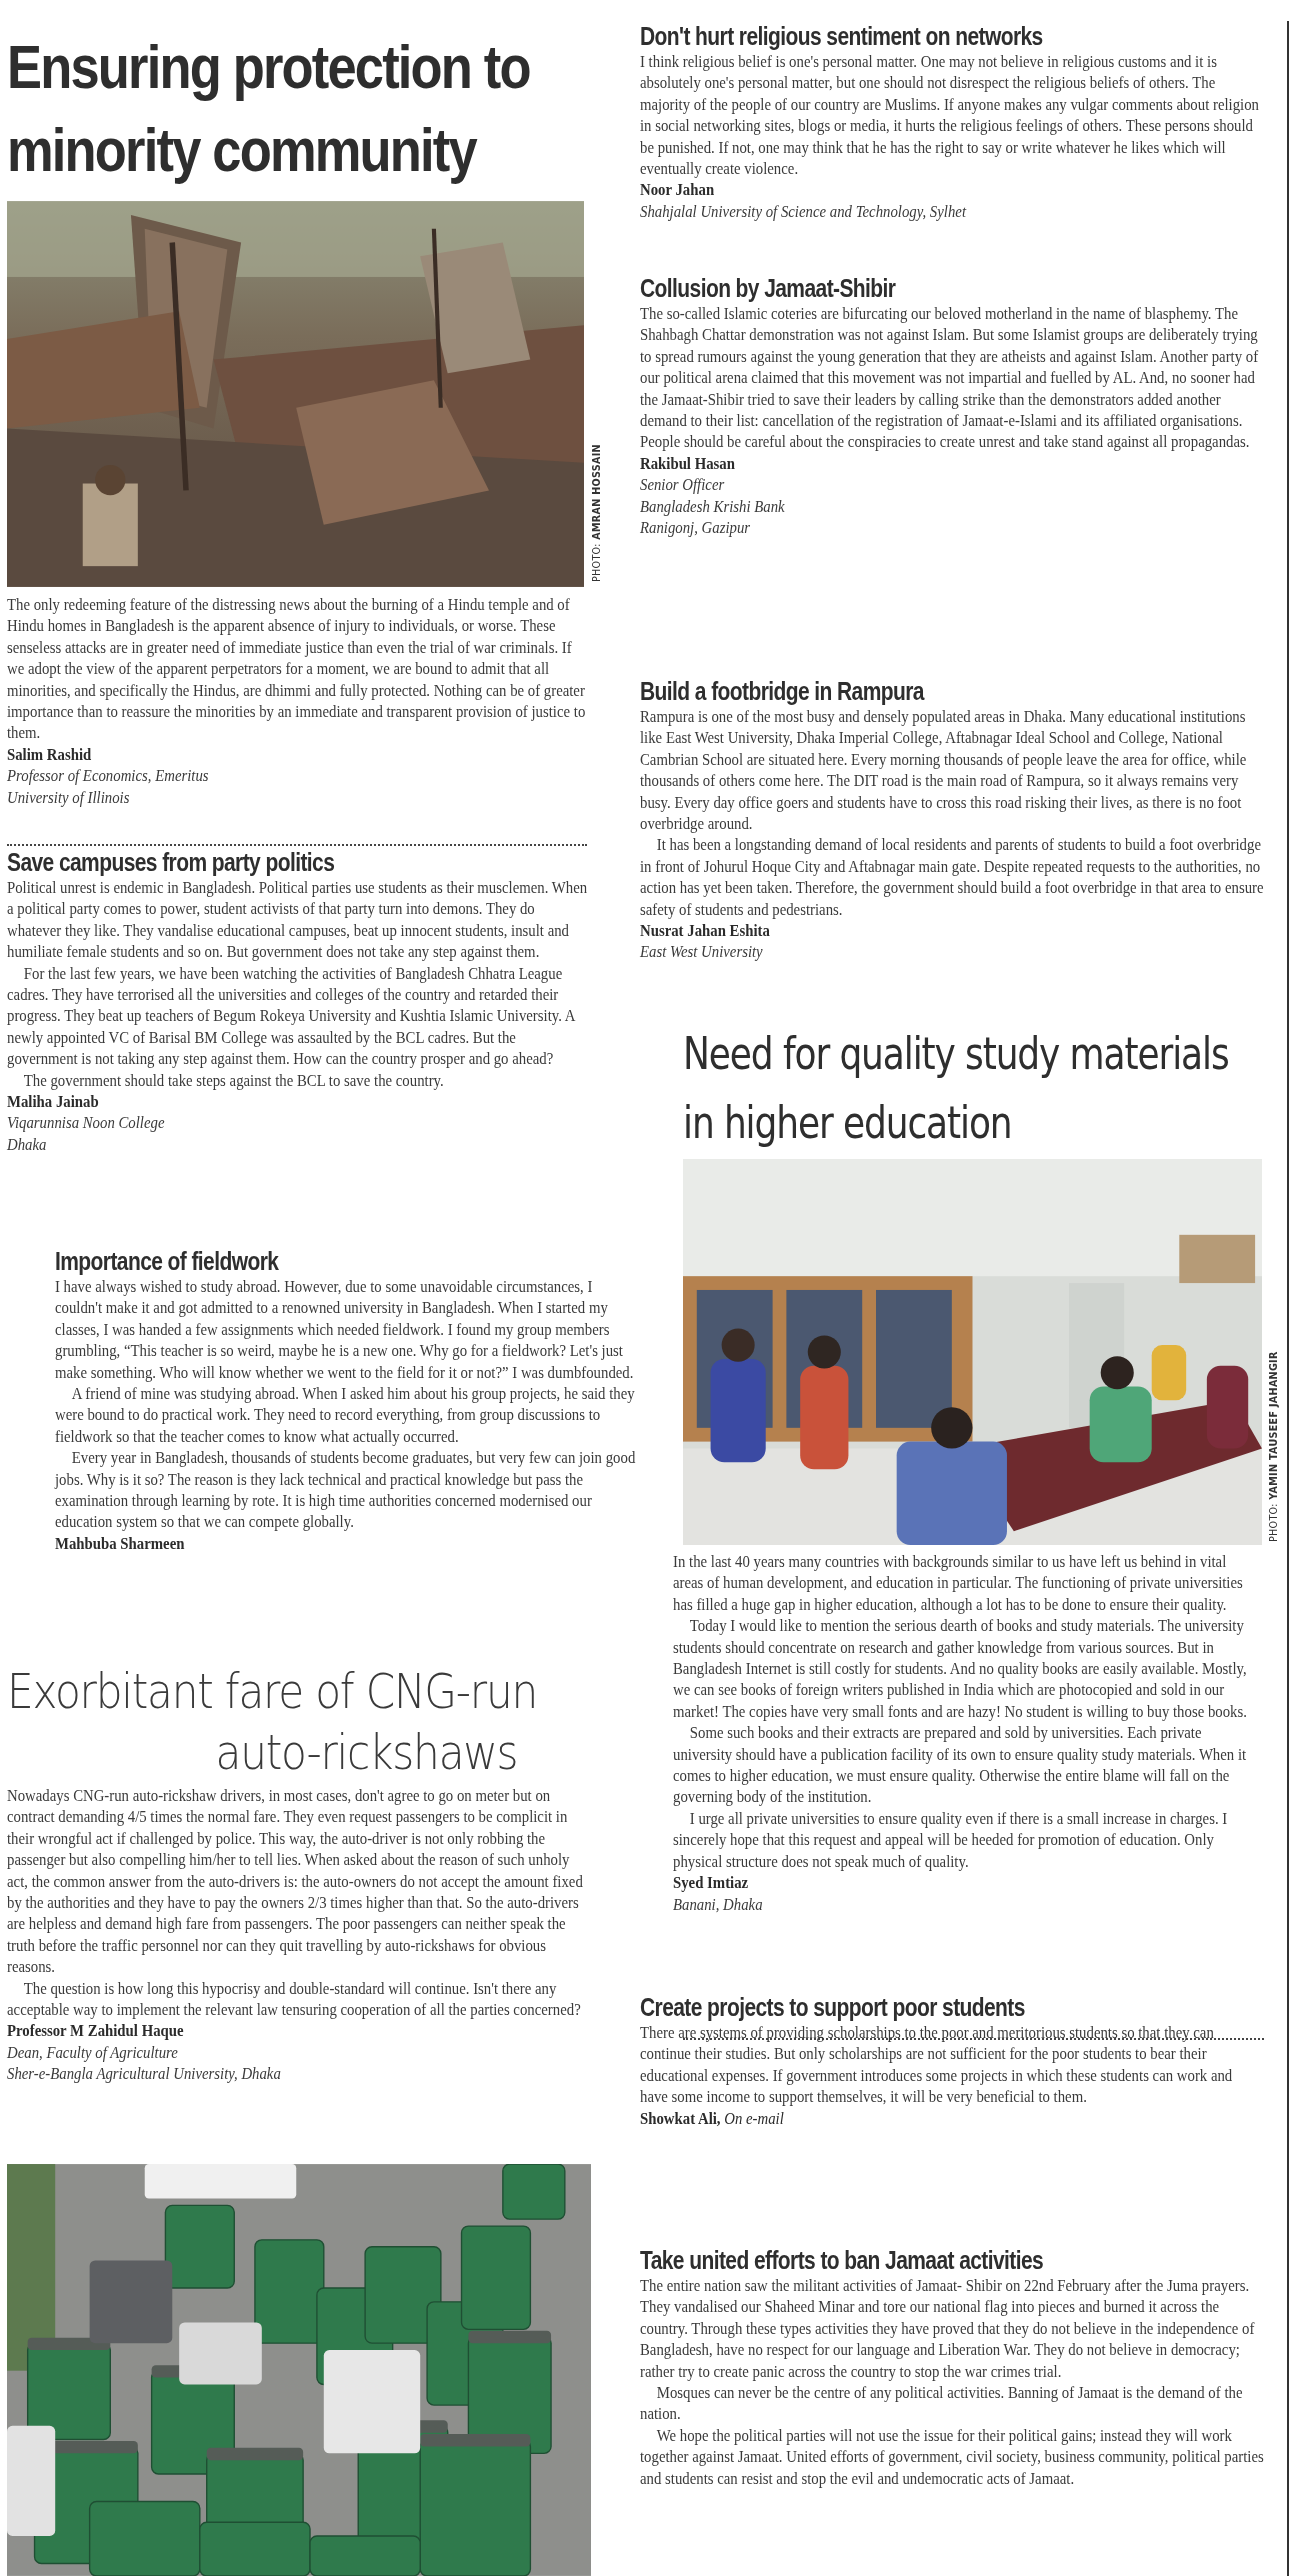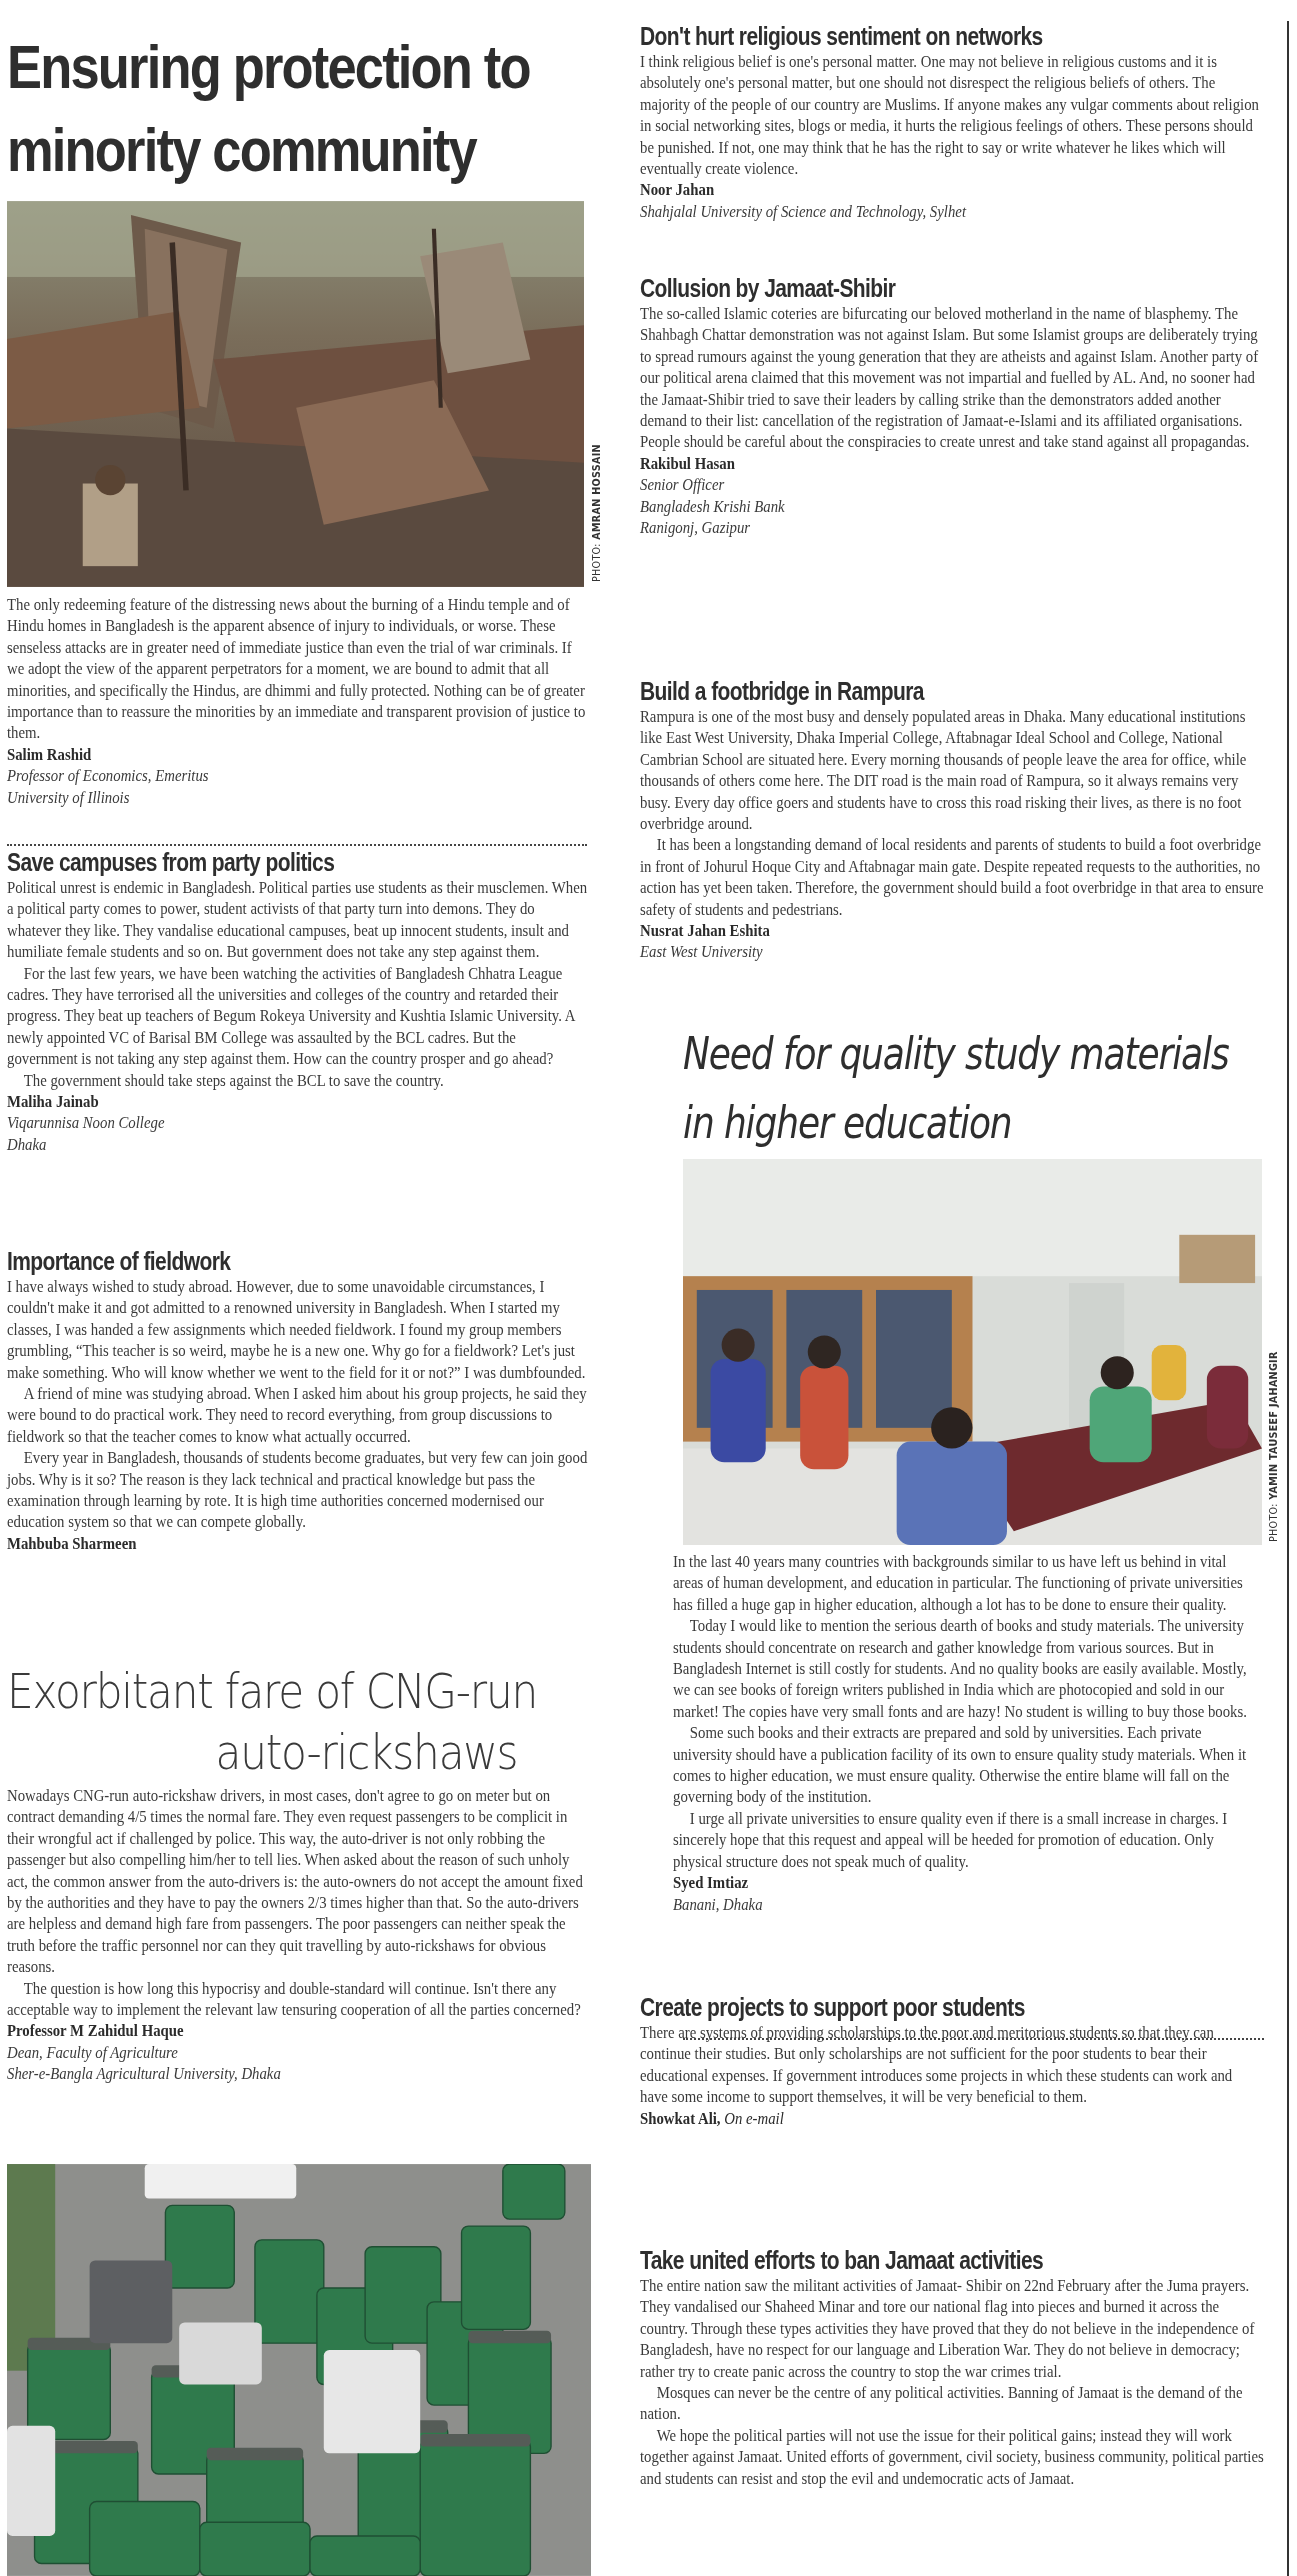--- a/index.html
+++ b/index.html
@@ -104,21 +104,21 @@
     <div class="body" style="width:667px;">
       <p>Political unrest is endemic in Bangladesh. Political parties use students as their musclemen. When a political party comes to power, student activists of that party turn into demons. They do whatever they like. They vandalise educational campuses, beat up innocent students, insult and humiliate female students and so on. But government does not take any step against them.</p>
       <p class="ind">For the last few years, we have been watching the activities of Bangladesh Chhatra League cadres. They have terrorised all the universities and colleges of the country and retarded their progress. They beat up teachers of Begum Rokeya University and Kushtia Islamic University. A newly appointed VC of Barisal BM College was assaulted by the BCL cadres. But the government is not taking any step against them. How can the country prosper and go ahead?</p>
       <p class="ind">The government should take steps against the BCL to save the country.</p>
     </div>
     <div class="sig">Maliha Jainab</div>
     <div class="aff">Viqarunnisa Noon College</div>
     <div class="aff">Dhaka</div>
   </div>
 
-  <div class="abs" style="top:1246px; width:580px;">
+  <div class="abs" style="top:1246px; width:580px;margin-left:48px;">
     <h2 class="sub-head">Importance of fieldwork</h2>
     <div class="body" style="width:667px;">
       <p>I have always wished to study abroad. However, due to some unavoidable circumstances, I couldn't make it and got admitted to a renowned university in Bangladesh. When I started my classes, I was handed a few assignments which needed fieldwork. I found my group members grumbling, “This teacher is so weird, maybe he is a new one. Why go for a fieldwork? Let's just make something. Who will know whether we went to the field for it or not?” I was dumbfounded.</p>
       <p class="ind">A friend of mine was studying abroad. When I asked him about his group projects, he said they were bound to do practical work. They need to record everything, from group discussions to fieldwork so that the teacher comes to know what actually occurred.</p>
       <p class="ind">Every year in Bangladesh, thousands of students become graduates, but very few can join good jobs. Why is it so? The reason is they lack technical and practical knowledge but pass the examination through learning by rote. It is high time authorities concerned modernised our education system so that we can compete globally.</p>
     </div>
     <div class="sig">Mahbuba Sharmeen</div>
   </div>
 
   <div class="abs" style="top:1661px; width:580px;text-align:right;">
@@ -201,21 +201,21 @@
   <div class="abs" style="top:676px; width:624px;">
     <h2 class="sub-head">Build a footbridge in Rampura</h2>
     <div class="body" style="width:717px;">
       <p>Rampura is one of the most busy and densely populated areas in Dhaka. Many educational institutions like East West University, Dhaka Imperial College, Aftabnagar Ideal School and College, National Cambrian School are situated here.   Every morning thousands of people leave the area for office, while thousands of others come here. The DIT road is the main road of Rampura, so it always remains very busy. Every day office goers and students have to cross this road risking their lives, as there is no foot overbridge around.</p>
       <p class="ind">It has been a longstanding demand of local residents and parents of students to build a foot overbridge in front of Johurul Hoque City and Aftabnagar main gate. Despite repeated requests to the authorities, no action has yet been taken. Therefore, the government should build a foot overbridge in that area to ensure safety of students and pedestrians.</p>
     </div>
     <div class="sig">Nusrat Jahan Eshita</div>
     <div class="aff">East West University</div>
   </div>
 
-  <div class="abs" style="left:43px; top:1019px; width:581px;font-style:italic;">
+  <div class="abs" style="left:43px; top:1019px; width:581px;">
     <h1 class="big-head-medium">Need for quality study materials</h1>
     <h1 class="big-head-medium">in higher education</h1>
   </div>
 
   <div class="photo" style="left:43px; top:1159px; width:579px; height:386px;">
     <svg width="579" height="386" viewBox="0 0 840 560">
       <rect width="840" height="560" fill="#d9dcd8"></rect>
       <rect x="0" y="0" width="840" height="170" fill="#e9ebe8"></rect>
       <rect x="0" y="170" width="420" height="240" fill="#b5814e"></rect>
       <g fill="#4b5870">

